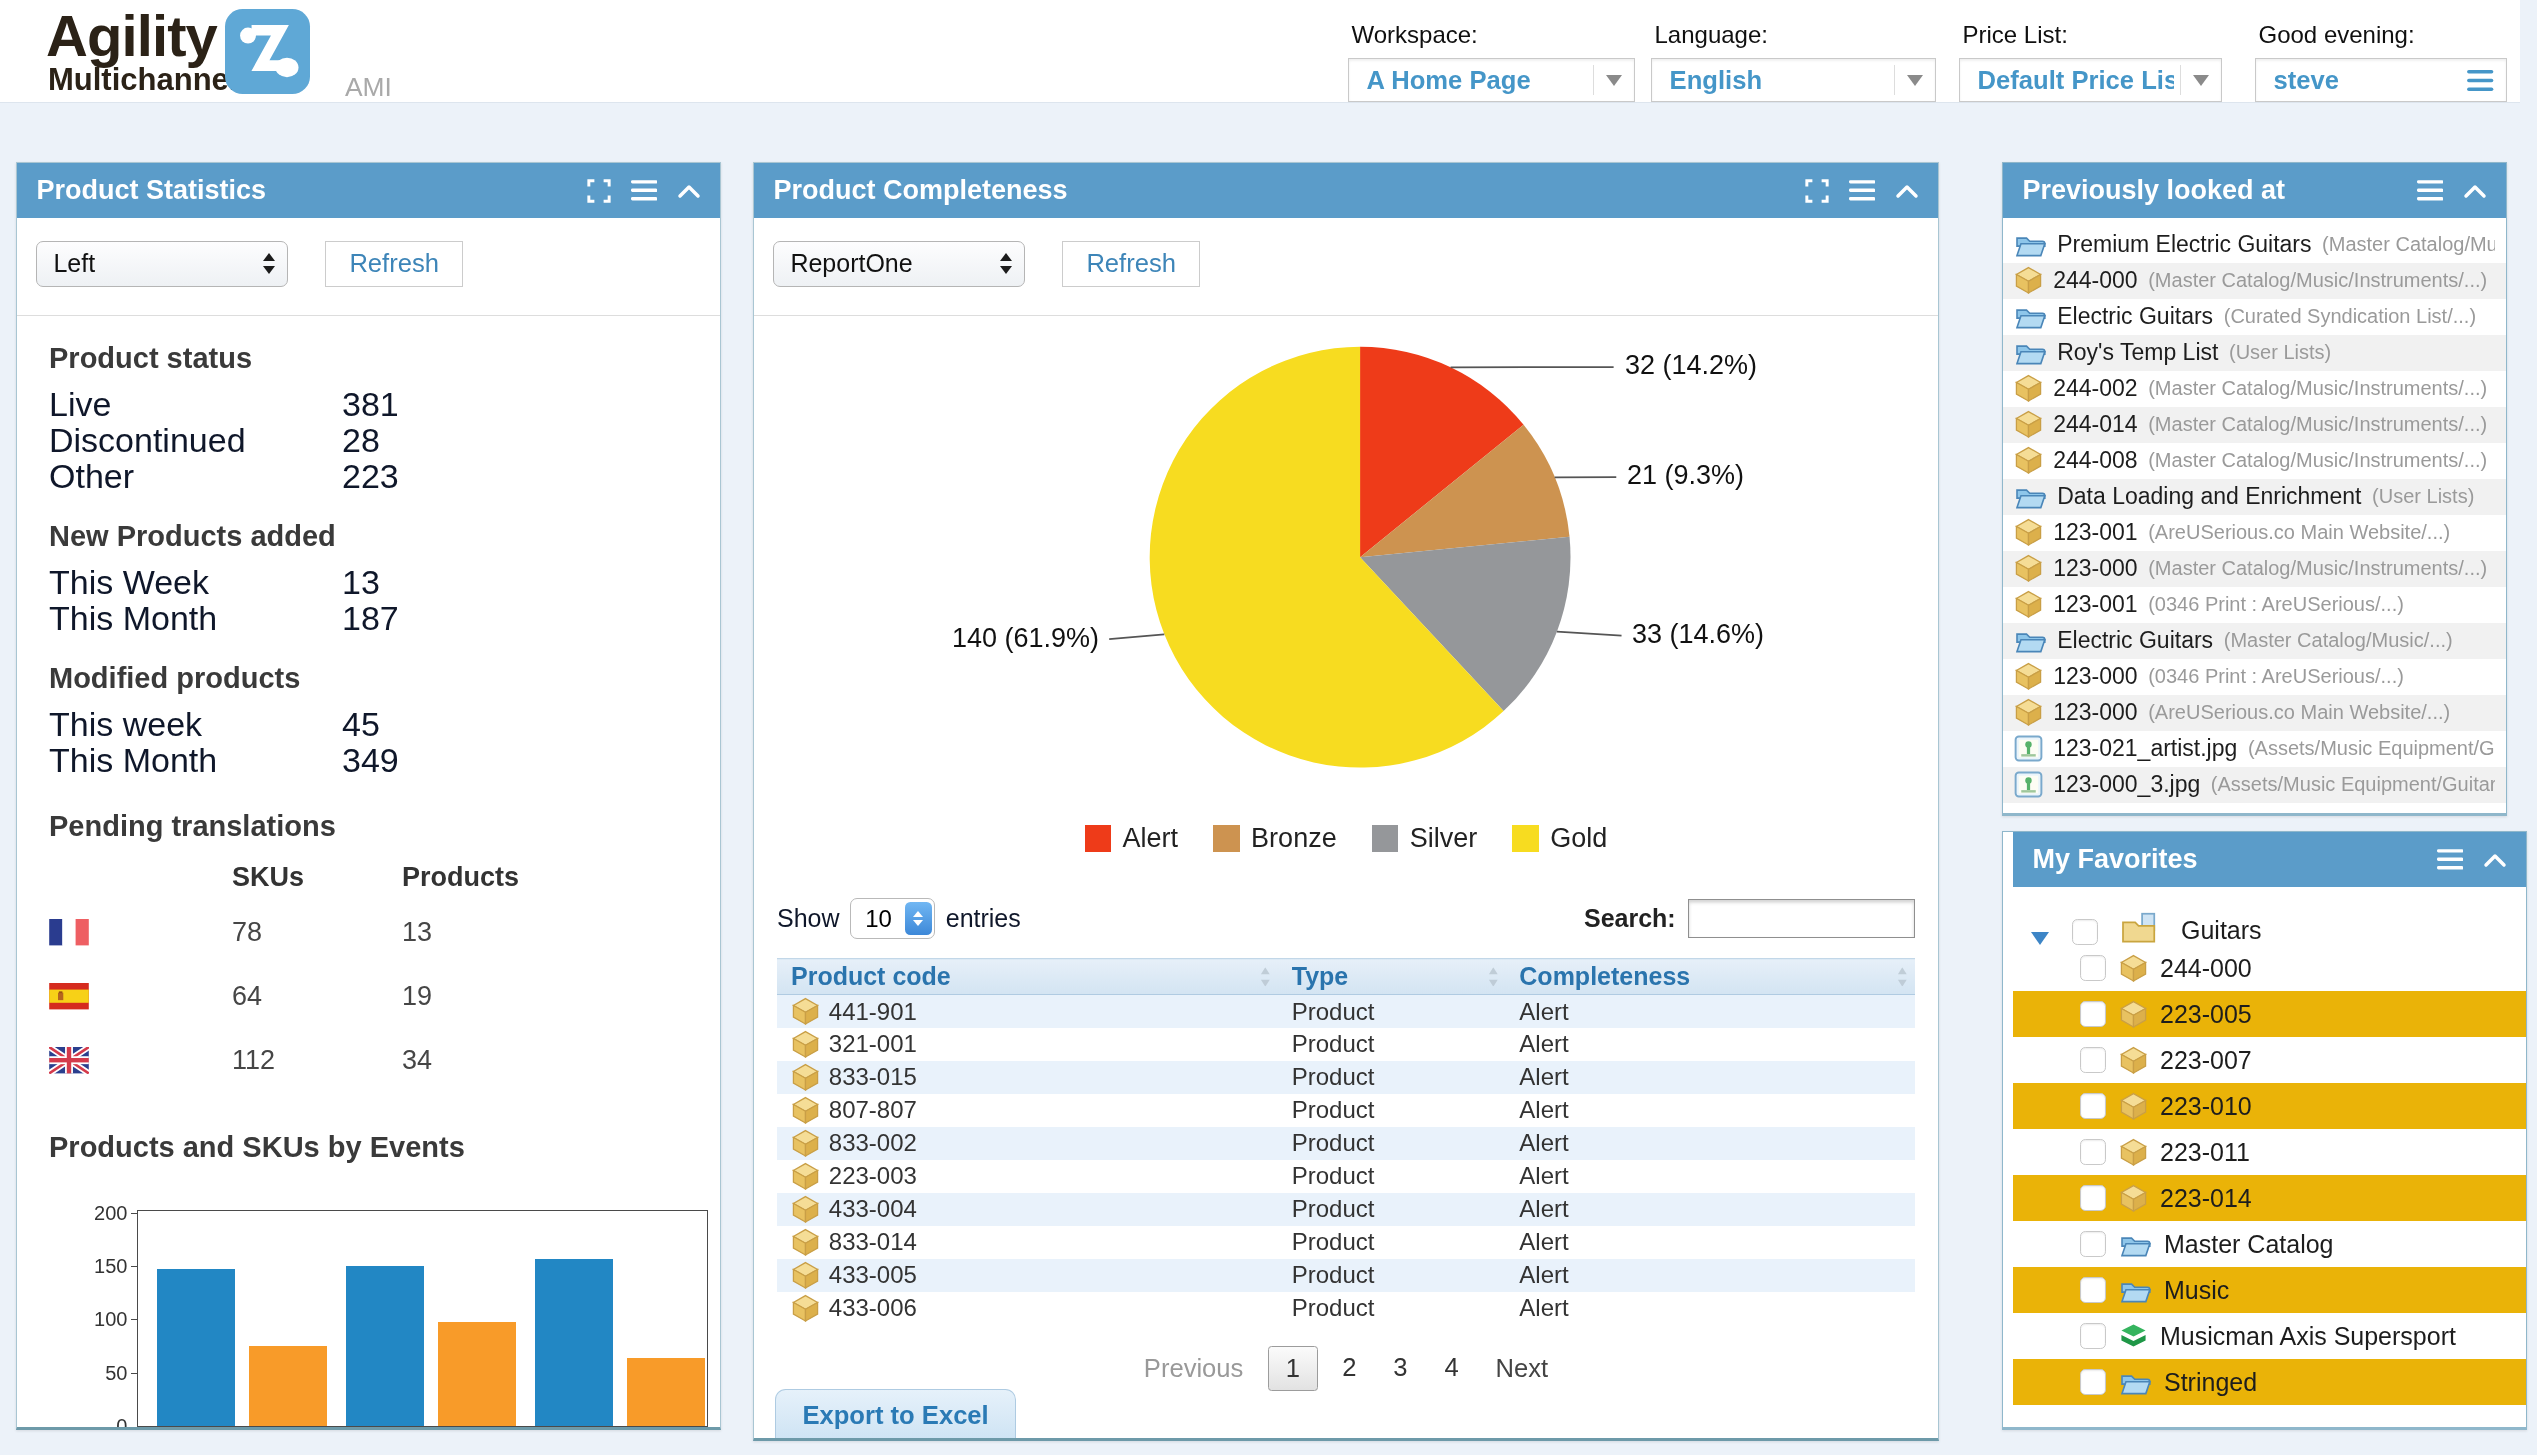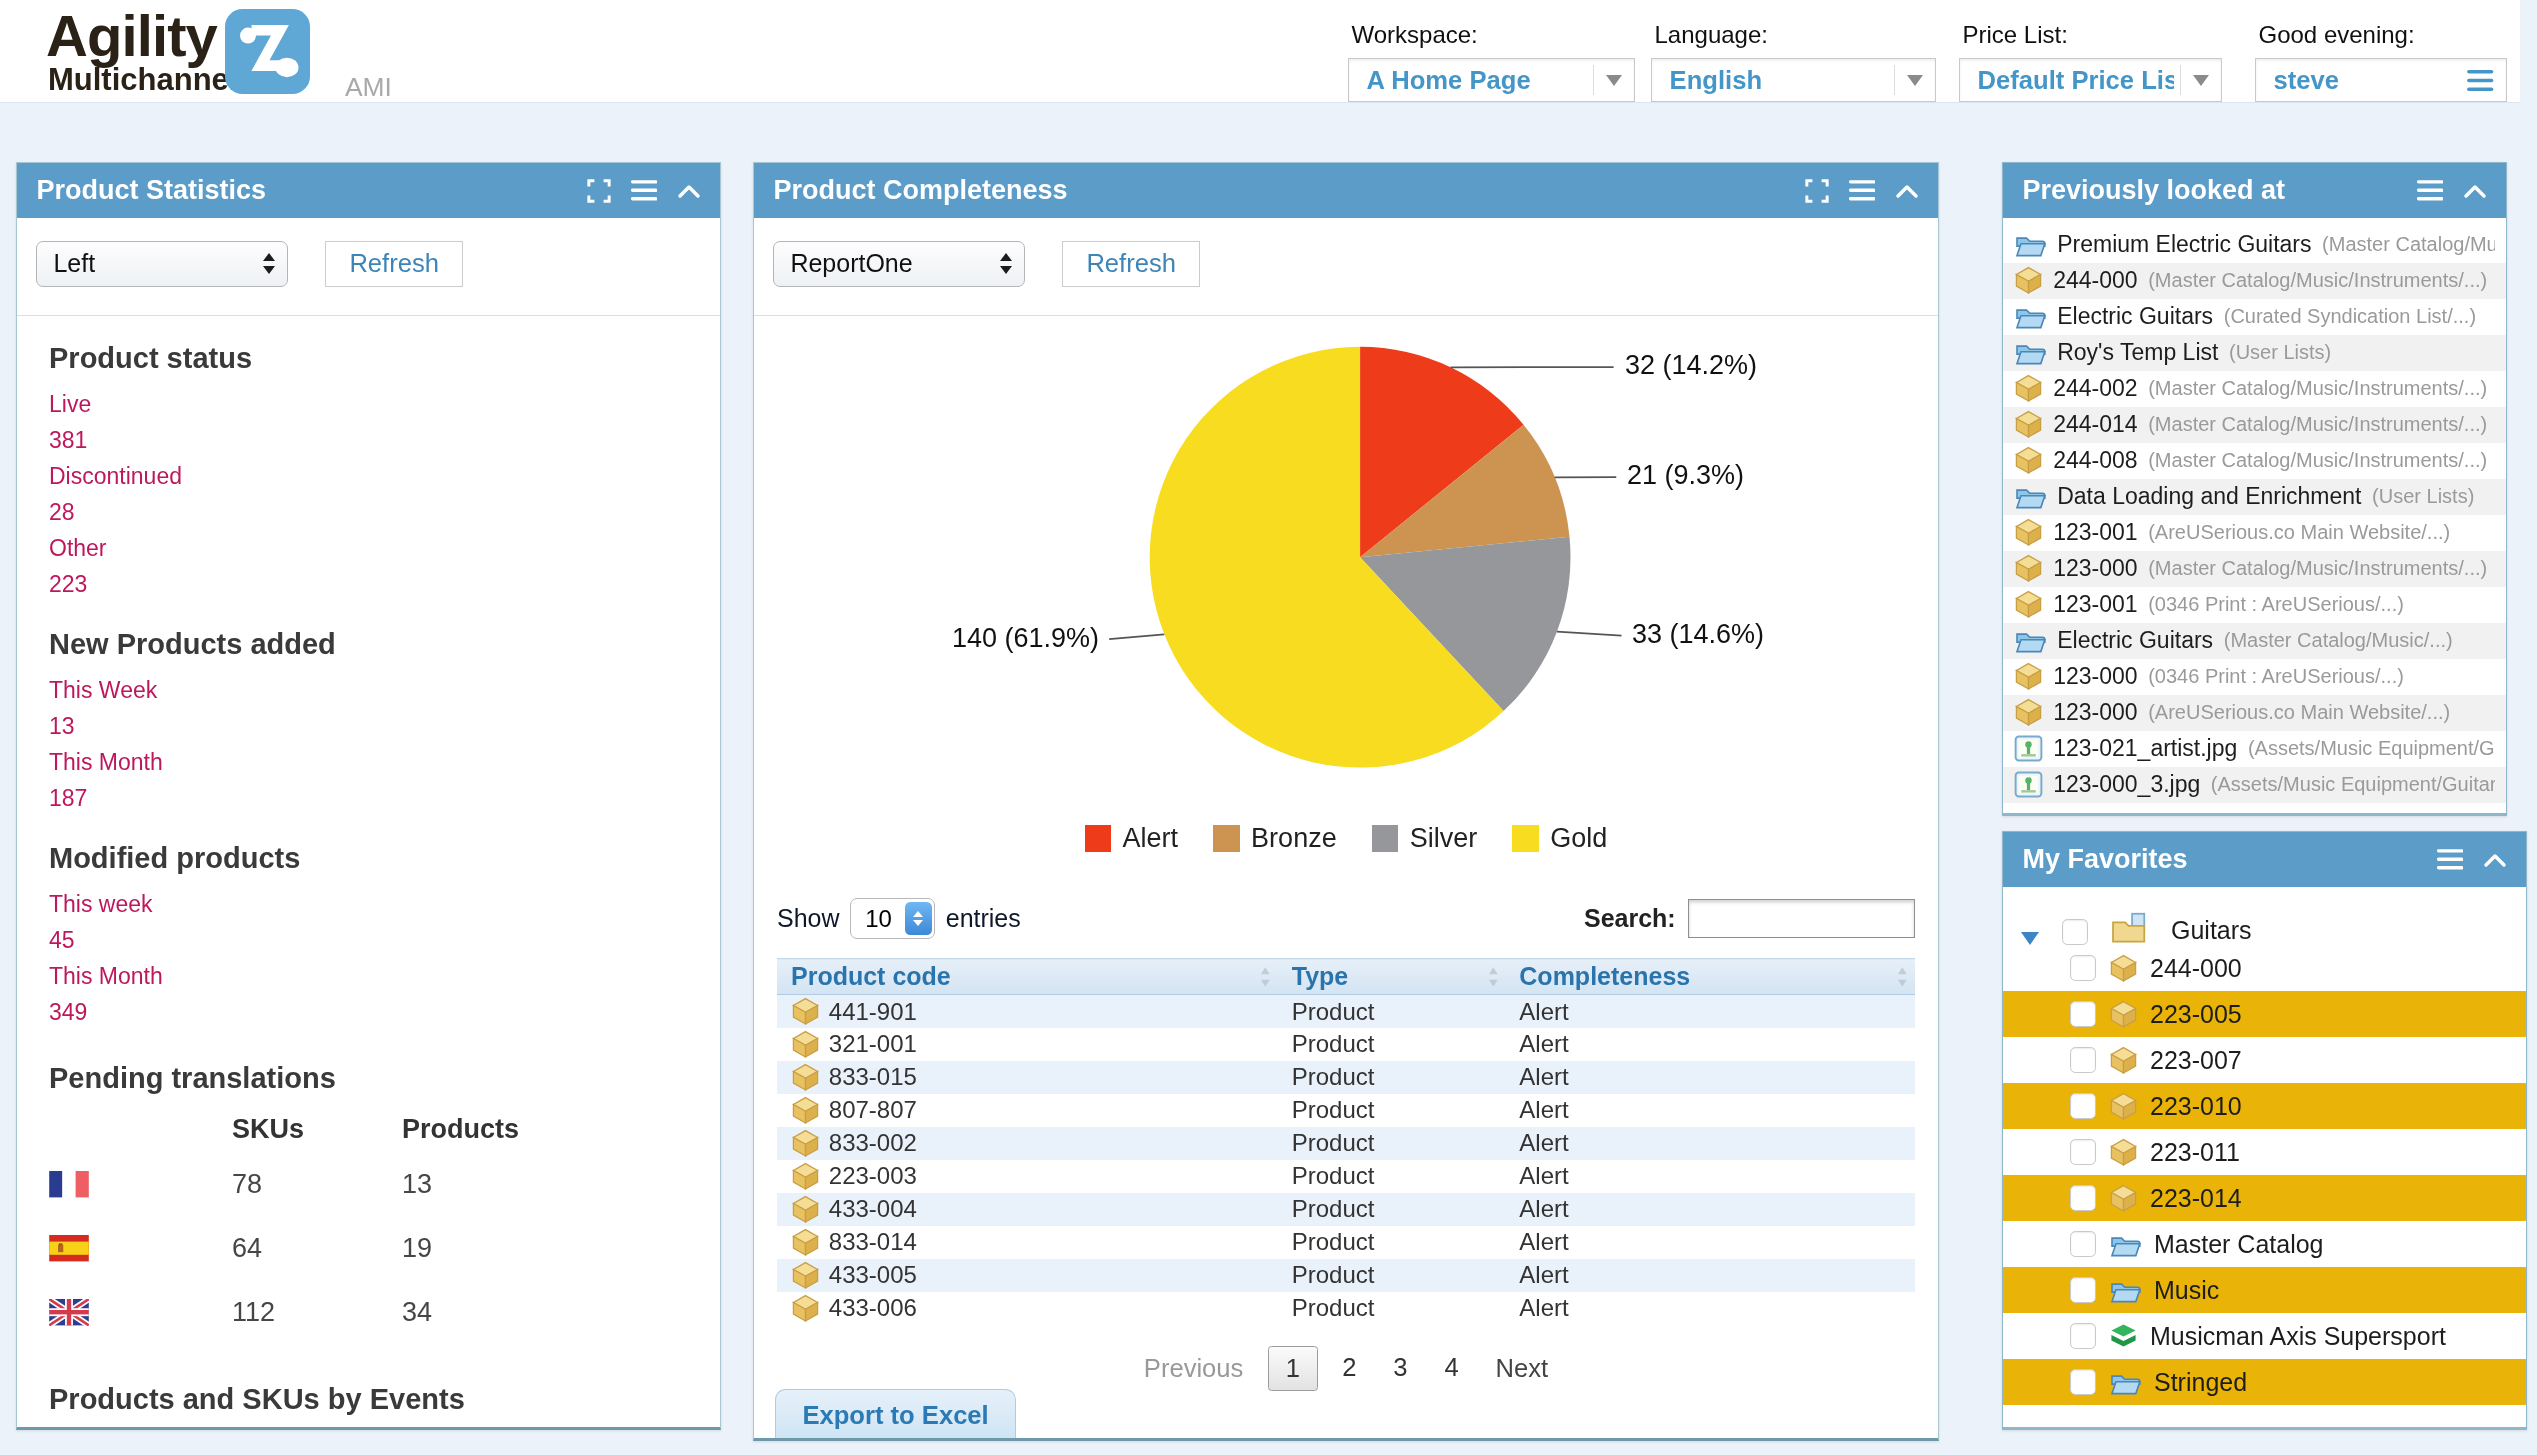--- a/index.html
+++ b/index.html
@@ -12,37 +12,37 @@
   .hdr-ctrl { position:absolute; top:0; height:103px; }
   .hdr-lbl { position:absolute; top:21px; left:3.5px; font-size:24px; color:#101010; }
   .hdr-box { position:absolute; top:58px; left:0; right:0; height:44px; background:#fff; border:0.9px solid #c9c9c9; box-shadow:inset 0 1.8px 2.6px rgba(0,0,0,.07); display:flex; align-items:center; padding:0 12.3px 0 17.6px; }
   .hdr-val { font-size:25.6px; font-weight:bold; color:#4596c8; flex:1; white-space:nowrap; overflow:hidden; }
   .hdr-sep { width:0.9px; height:30px; background:#ddd; margin:0 12.3px 0 5.3px; }
   .hdr-caret { width:0; height:0; border-left:8.8px solid transparent; border-right:8.8px solid transparent; border-top:11.5px solid #8a8a8a; }
   .panel { position:absolute; background:#fff; border:0.9px solid #a9c6d3; border-bottom:3.5px solid #6d9aa9; box-shadow:0 0.9px 2.6px rgba(0,0,0,.1);margin-top:13px; }
   .panel-stats { left:16px;  top:149px; width:705px;  height:1268px; }
   .panel-comp  { left:753px; top:149px; width:1186px; height:1279px; }
   .panel-prev  { left:2002px; top:149px; width:505px; height:654px; border-color:#8fb7cb; }
-  .panel-fav   { left:2002px; top:818px; width:525px; height:599px; border-color:#8fb7cb; }
+  .panel-fav   { left:2002px; top:818px; width:525px; height:599px; border-color:#8fb7cb;padding-left:10px; }
   .phead { height:55px; background:#5b9cc9; display:flex; align-items:center; padding:0 19.4px; }
   .ptitle { color:#fff; font-size:27px; font-weight:bold; flex:1; white-space:nowrap; overflow:hidden;}
   .picon { margin-left:19.4px; display:flex; align-items:center; cursor:pointer; }
   .pbody { position:relative; overflow:hidden; height:calc(100% - 55px); }
   .toolbar { display:flex; align-items:center; padding:15px 19.4px 0 19.4px; height:76px; }
   .bigselect { width:252px; height:46px; border:0.9px solid #b5b5b5; border-radius:7px; background:linear-gradient(#fdfdfe,#eef1f4); display:flex; align-items:center; padding:0 12.3px 0 16px; font-size:25px; color:#111; }
   .bigselect .sv { flex:1; }
   .updn { display:inline-flex; flex-direction:column; gap:4.4px; }
   .updn i { width:0; height:0; border-left:6.2px solid transparent; border-right:6.2px solid transparent; display:block;}
   .updn .u { border-bottom:8px solid #1c1c1c; }
   .updn .d { border-top:8px solid #1c1c1c; }
   .btn { margin-left:37px; height:46px; padding:0 23px; background:#fff; border:0.9px solid #ccc; color:#3d85b8; font-size:25.6px; display:flex; align-items:center; cursor:pointer; }
   .hr { border-top:0.9px solid #ddd; margin-top:21px; }
   .stats-body { padding-left:32px; padding-right:26.4px; }
   .sec-h { font-size:29px; font-weight:bold; color:#3a3a3a; margin:26.4px 0 10.6px 0; }
-  .srow { display:flex; font-size:23px; color:#be185d; line-height:36px;flex-direction:column; }
+  .srow { display:flex; font-size:34px; color:#0f172a; line-height:36px; }
   .srow .slbl { width:293px; }
   .pt-head { display:flex; padding-left:183px; font-size:27px; font-weight:bold; color:#333; margin-top:19.4px;}
   .pt-head .c1 { width:170px; }
   .pt-row { display:flex; align-items:center; height:64px; font-size:27px; color:#464646; }
   .pt-row .fl { width:183px; display:flex; align-items:center; }
   .pt-row .c1 { width:170px; }
   .bar-title { font-size:29px; font-weight:bold; color:#3a3a3a; margin:39px 0 0 0; }
   .plot { position:relative; margin:46px 0 0 88px; width:571px; height:217px; border:1.8px solid #4a4a4a; background:#fff; }
   .bar { position:absolute; bottom:0; width:78px; }
   .ytick { position:absolute; right:100%; margin-right:10.6px; font-size:20px; color:#333; transform:translateY(50%); }

